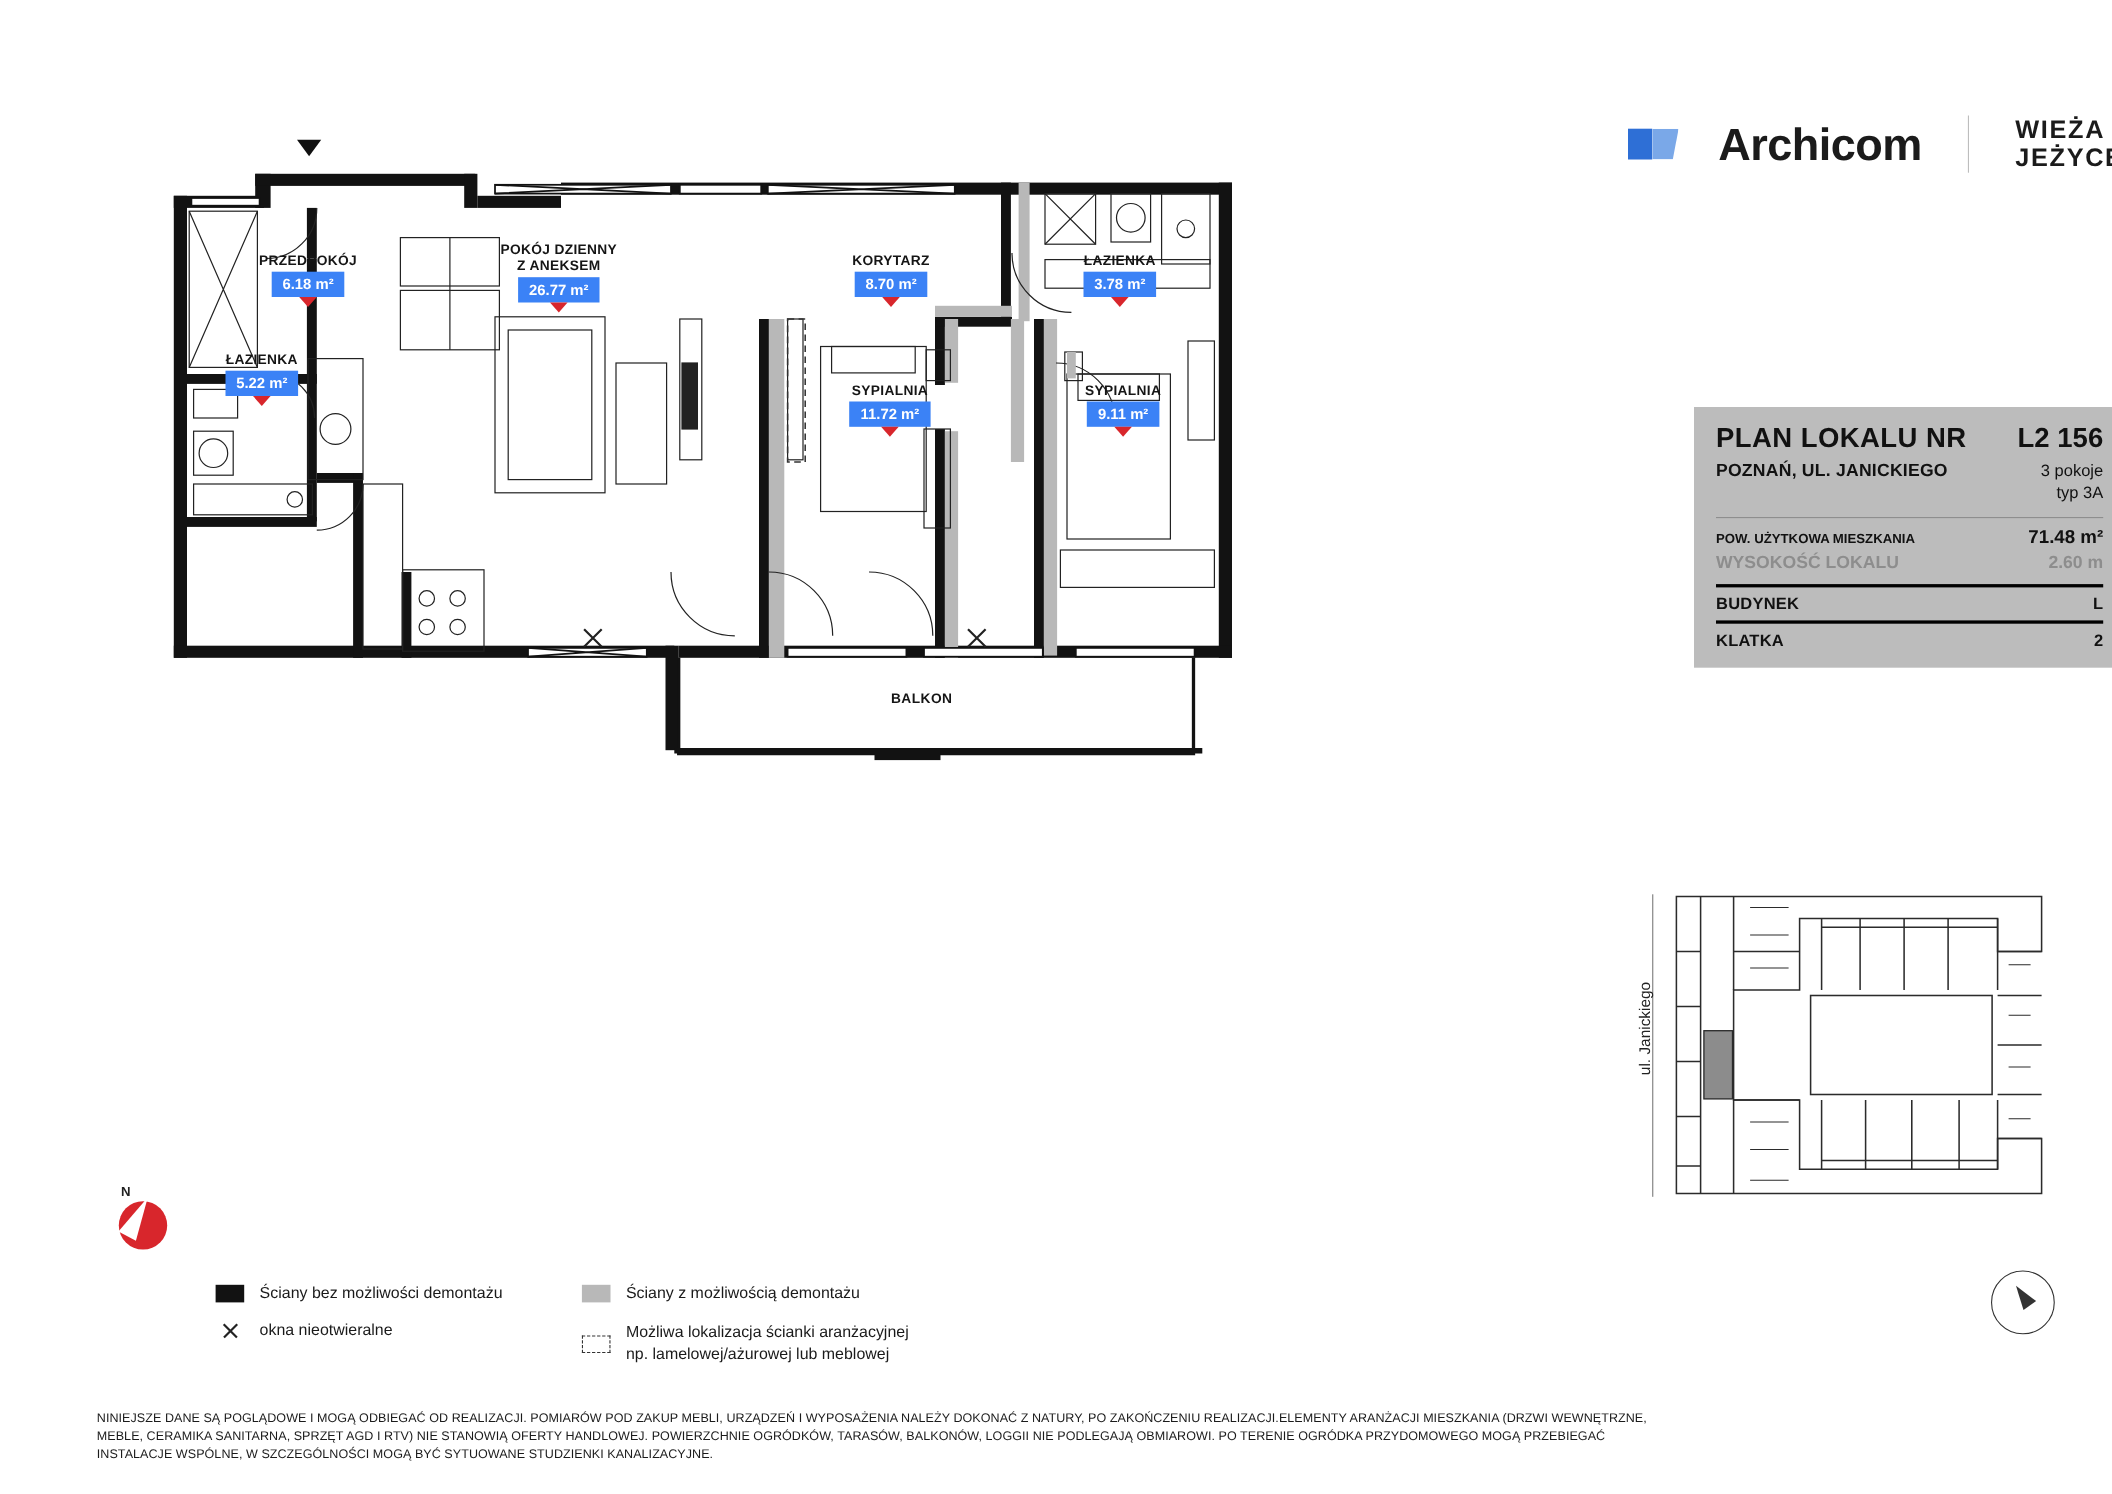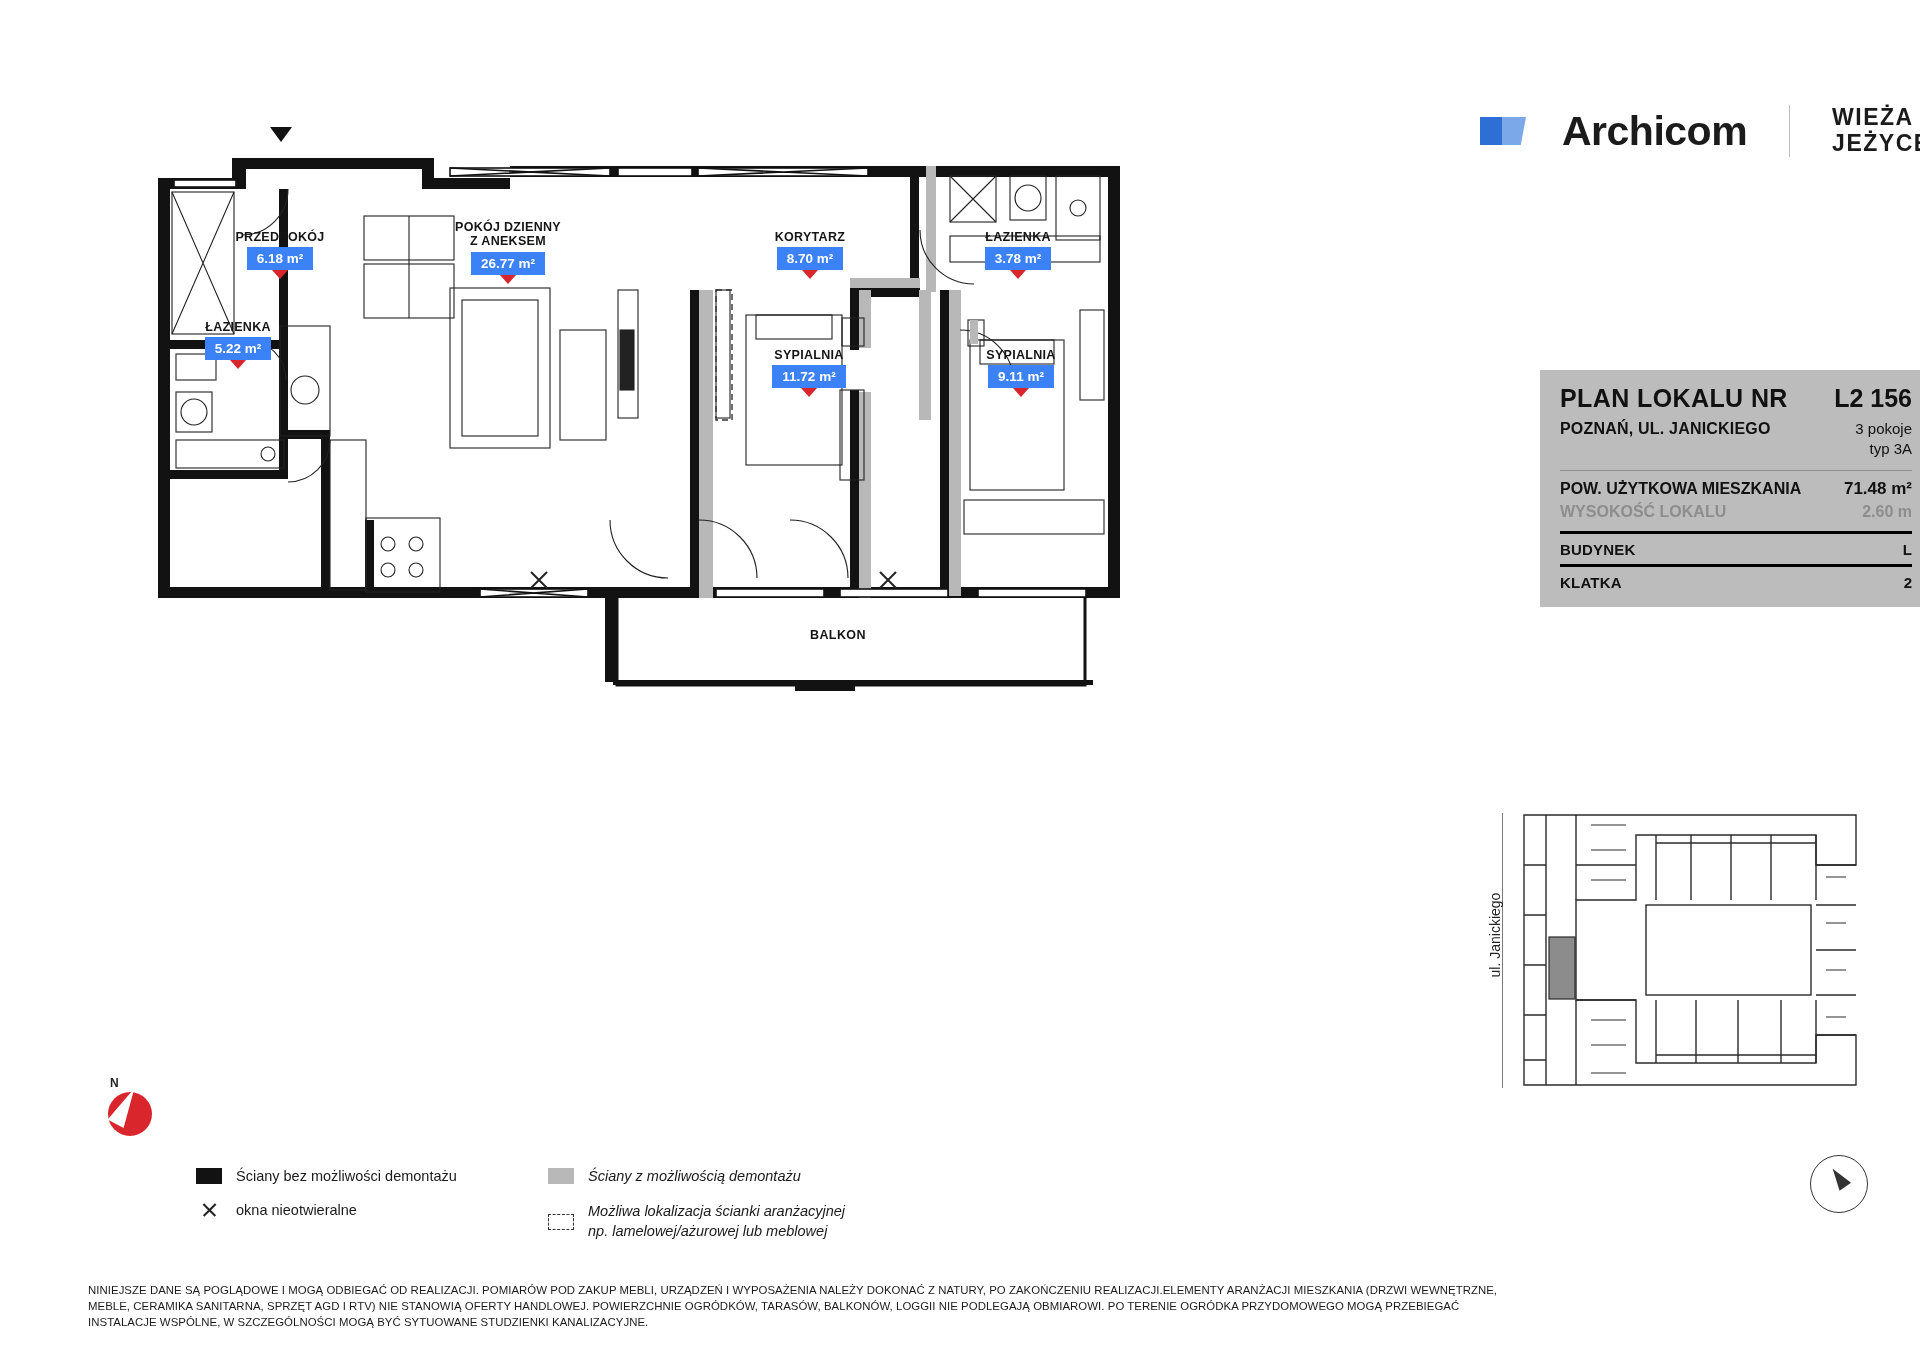--- a/index.html
+++ b/index.html
@@ -106,21 +106,21 @@
     background: #8e8e8e;
     margin: 10px 0 8px 0;
   }
   .ip-area-row {
     display: flex;
     justify-content: space-between;
     align-items: baseline;
     margin-bottom: 4px;
   }
   .ip-area-label {
-    font-size: 16px;
+    font-size: 12px;
     font-weight: bold;
   }
   .ip-area-value {
     font-size: 17px;
     font-weight: bold;
   }
   .ip-height-row {
     display: flex;
     justify-content: space-between;
     align-items: baseline;
@@ -638,21 +638,21 @@
     <div class="legend-col" style="left:0; top:0;">
       <div class="legend-item">
         <span class="sw-black"></span>
         <span>Ściany bez możliwości demontażu</span>
       </div>
       <div class="legend-item">
         <span class="sw-x"></span>
         <span>okna nieotwieralne</span>
       </div>
     </div>
-    <div class="legend-col" style="left:352px; top:0;font-style:italic;">
+    <div class="legend-col" style="left:333px; top:0;">
       <div class="legend-item">
         <span class="sw-grey"></span>
         <span>Ściany z możliwością demontażu</span>
       </div>
       <div class="legend-item">
         <span class="sw-dash"></span>
         <span class="legend-multiline" style="white-space:pre-line;">Możliwa lokalizacja ścianki aranżacyjnej
 np. lamelowej/ażurowej lub meblowej</span>
       </div>
     </div>

